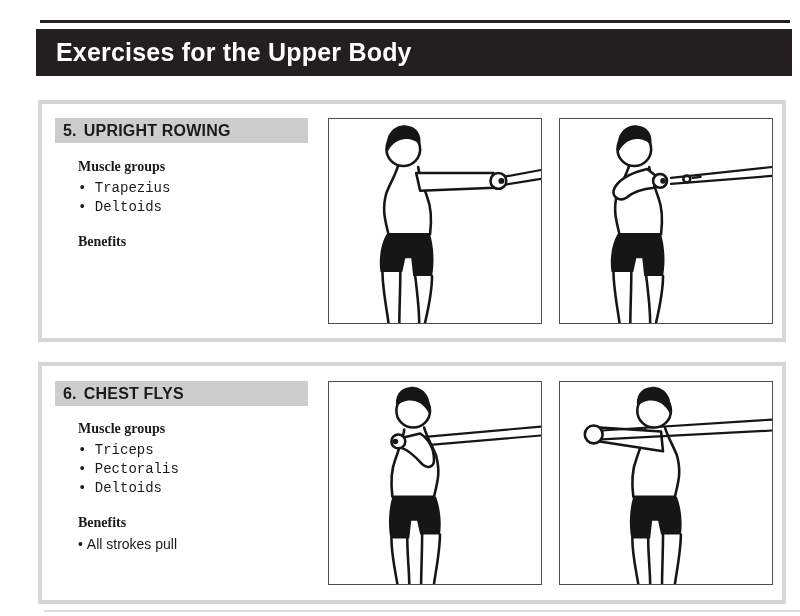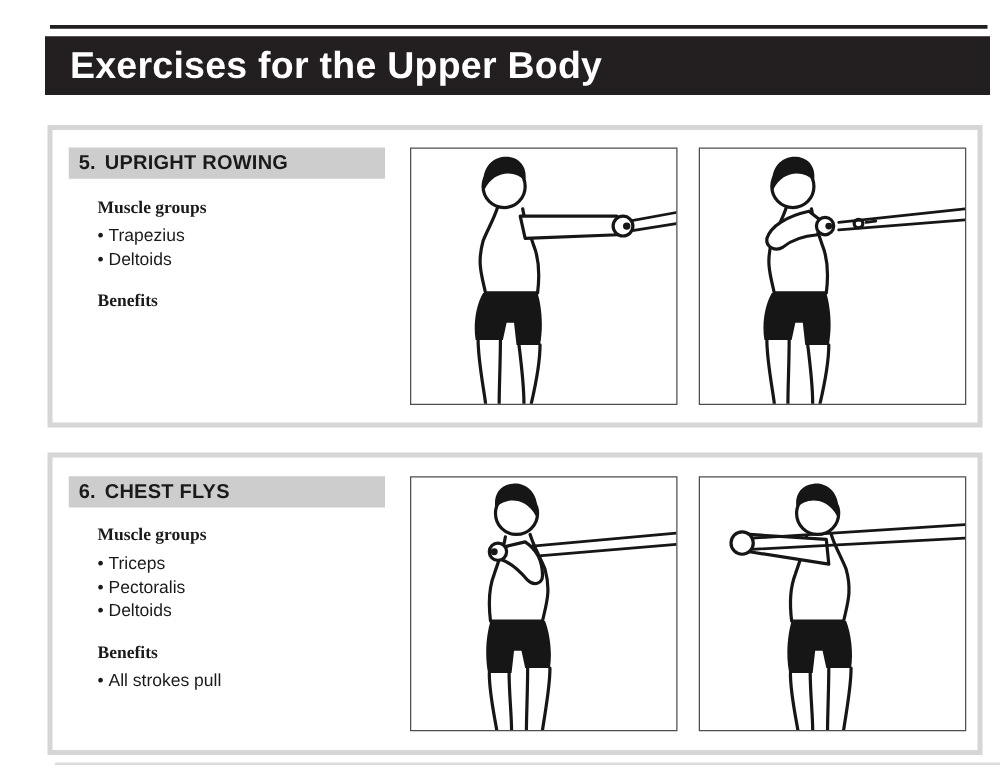--- a/index.html
+++ b/index.html
@@ -11,21 +11,21 @@
   }
   .top-rule {
     position:absolute; left:40px; top:20px; width:750px; height:3px;
     background:var(--header-bg, #231f20);
   }
   .title-bar {
     position:absolute; left:36px; top:29px; width:756px; height:47px;
     background:var(--header-bg, #231f20);
     color:#ffffff; display:flex; align-items:center;
     padding-left:20px; box-sizing:border-box;
-    font-size:30px; font-weight:bold; letter-spacing:0.2px;
+    font-size:25px; font-weight:bold; letter-spacing:0.2px;
   }
   .card {
     position:absolute; left:38px; width:748px; height:242px;
     border:4px solid var(--card-border, #d6d6d6);
     box-sizing:border-box; background:#ffffff;
   }
   .card.one { top:100px; }
   .card.two { top:362px; }
   .section-heading {
     position:absolute; left:13px; top:14px; width:253px; height:25px;
@@ -34,21 +34,21 @@
     padding-left:8px; box-sizing:border-box;
     font-weight:bold; font-size:16px; letter-spacing:0.2px;
   }
   .card.two .section-heading { top:15px; }
   .info {
     position:absolute; left:36px; top:53px; width:235px;
     font-size:14px; line-height:19px;
   }
   .info .group-label { font-weight:bold; margin:0 0 3px 0;font-family:Liberation Serif, serif; }
   .info ul { list-style:none; margin:0 0 0 0; padding:0; }
-  .info ul.muscles { margin-bottom:15px; }
+  .info ul.muscles { margin-bottom:15px;font-family:Liberation Mono, monospace; }
   .info li::before { content:"\2022\00a0"; }
   .panel {
     position:absolute; top:14px; width:214px; height:206px;
     border:1.5px solid var(--panel-border, #4e4e4e);
     box-sizing:border-box; background:#ffffff;
   }
   .panel.p1 { left:286px; }
   .panel.p2 { left:517px; }
   .card.two .panel { top:15px; height:204px; }
   .panel svg { display:block; width:100%; height:100%; }

